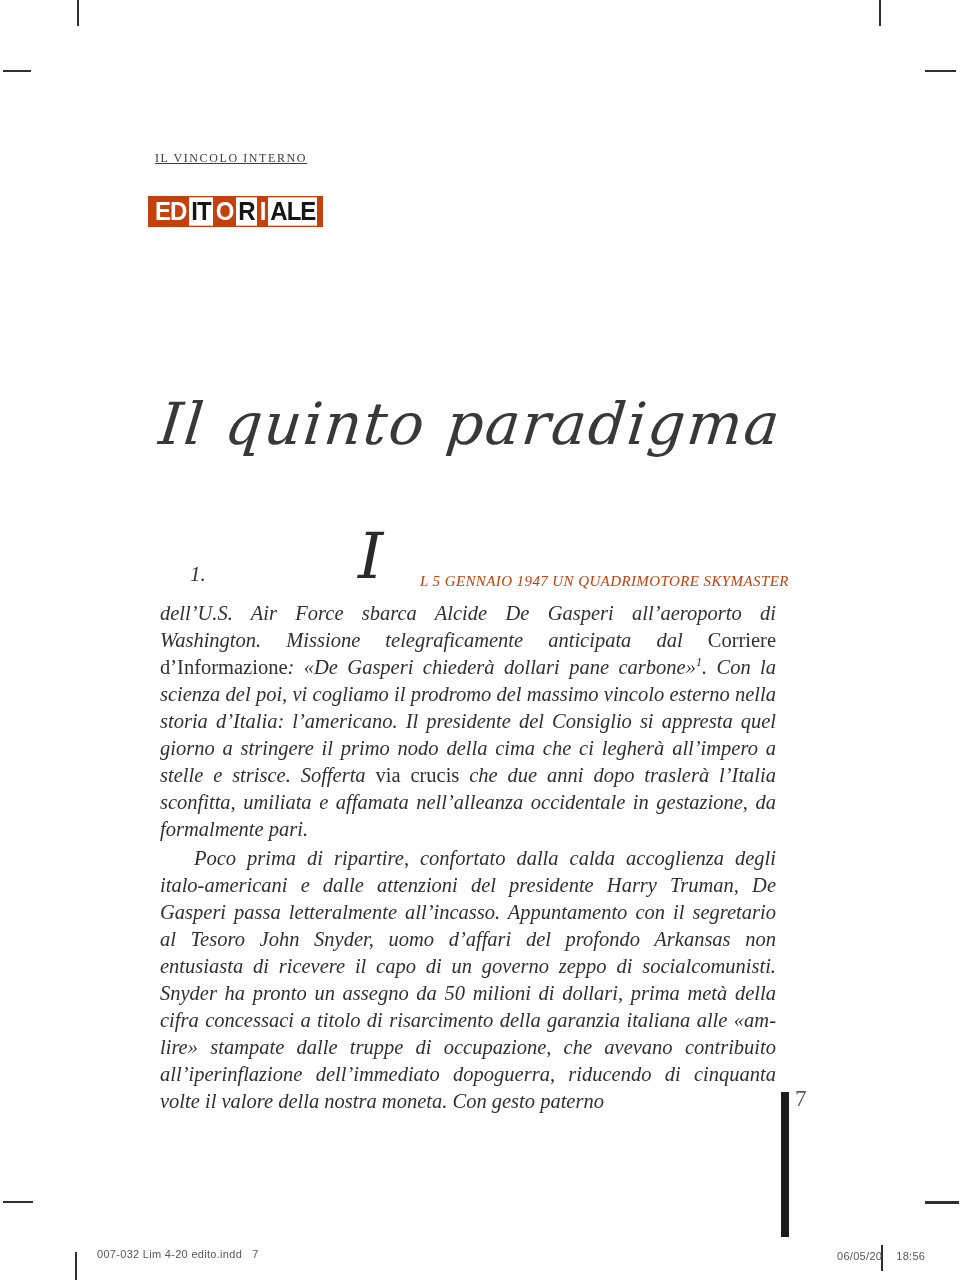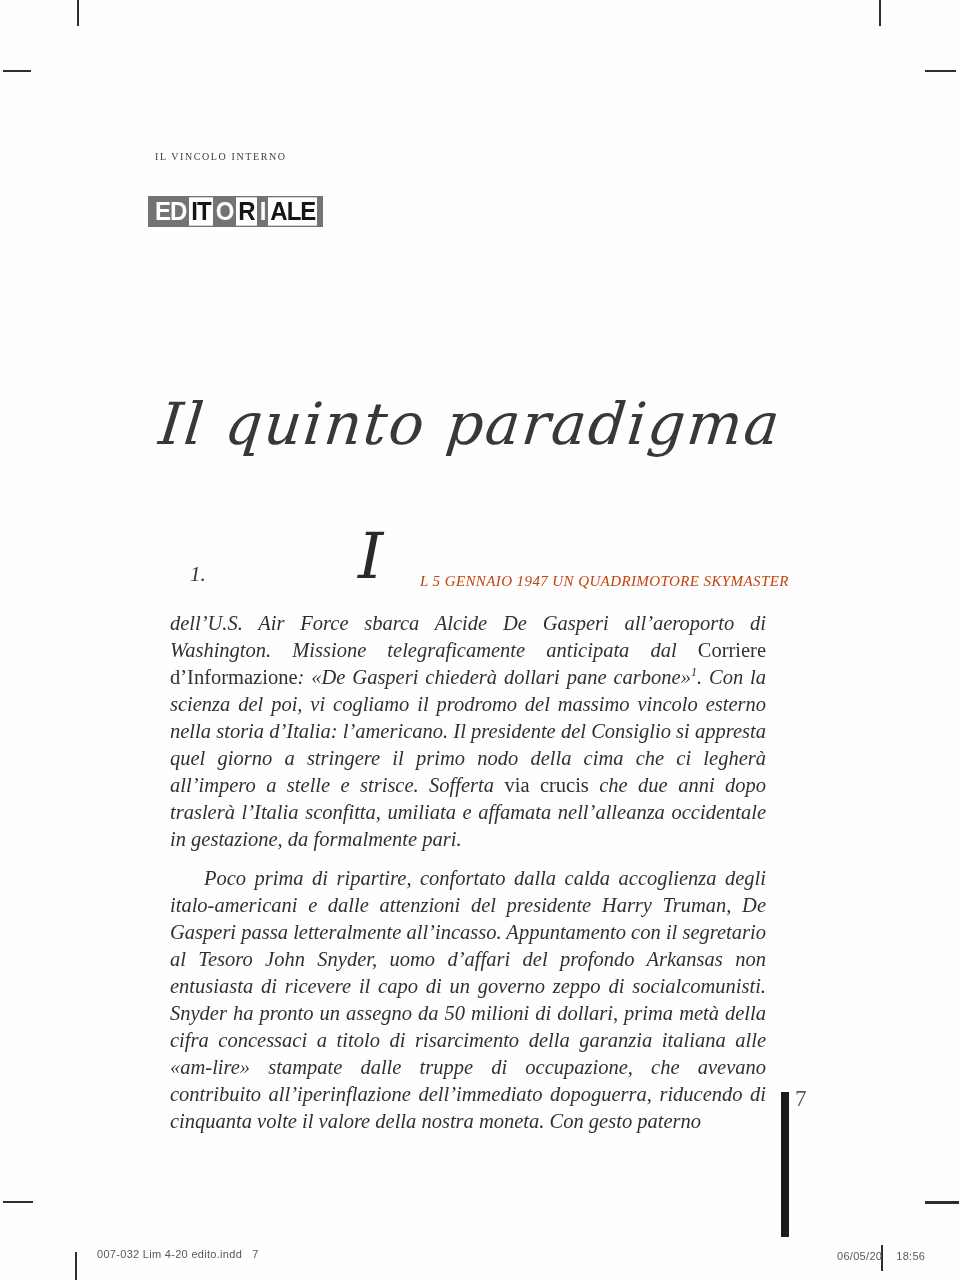--- a/index.html
+++ b/index.html
@@ -14,26 +14,26 @@
   .crop.tl-h { left:3px;   top:70px;    width:28px; height:2px;  }
   .crop.tr-v { left:879px; top:0;       width:2px;  height:26px; }
   .crop.tr-h { left:925px; top:70px;    width:31px; height:2px;  }
   .crop.bl-h { left:3px;   top:1201px;  width:30px; height:2px;  }
   .crop.bl-v { left:75px;  top:1252px;  width:2px;  height:28px; }
   .crop.br-h { left:925px; top:1201px;  width:34px; height:3px;  }
   .crop.br-v { left:881px; top:1245px;  width:2px;  height:26px; }
 
   .running-head {
     position:absolute; left:155px; top:151px;
-    font-size:10px; letter-spacing:1.6px; color:#3c3c3c;
+    font-size:12px; letter-spacing:1.6px; color:#3c3c3c;text-decoration:underline;
   }
 
   .logo {
     position:absolute; left:148px; top:196px; height:31px;
-    background:#737373; display:flex; align-items:center; padding:0 5px;
+    background:#c2410c; display:flex; align-items:center; padding:0 5px;
   }
   .logo span {
     font-family:"Liberation Sans", sans-serif; font-weight:bold;
     font-size:24px; line-height:27px; letter-spacing:-1px; padding:0 2px;
     transform:scaleY(1.05);
   }
   .logo .std { color:#ffffff; }
   .logo .inv { background:#ffffff; color:#151515; margin:0 1px; }
 
   .title {
@@ -56,21 +56,21 @@
     position:absolute; left:420px; top:573px;
     font-style:italic; font-size:15px; letter-spacing:0.4px;
     white-space:nowrap; color:#c2410c;
   }
 
   .body-text {
     position:absolute; left:158px; top:598px; width:620px;
     font-style:italic; font-size:20.5px; line-height:27px;
     text-align:justify; color:#303030;
   }
-  .body-text p { margin:12px; }
+  .body-text p { margin:2px; }
   .body-text p.indent { text-indent:34px; }
   .seg-roman { font-style:normal; }
   .seg-sup { vertical-align:super; font-size:12px; line-height:0; }
 
   .footnote {
     position:absolute; left:155px; top:1072px; width:614px;
     font-size:15.5px; line-height:23px; text-align:justify; color:#3a3a3a;
   }
   .fn-italic { font-style:italic; }
 

